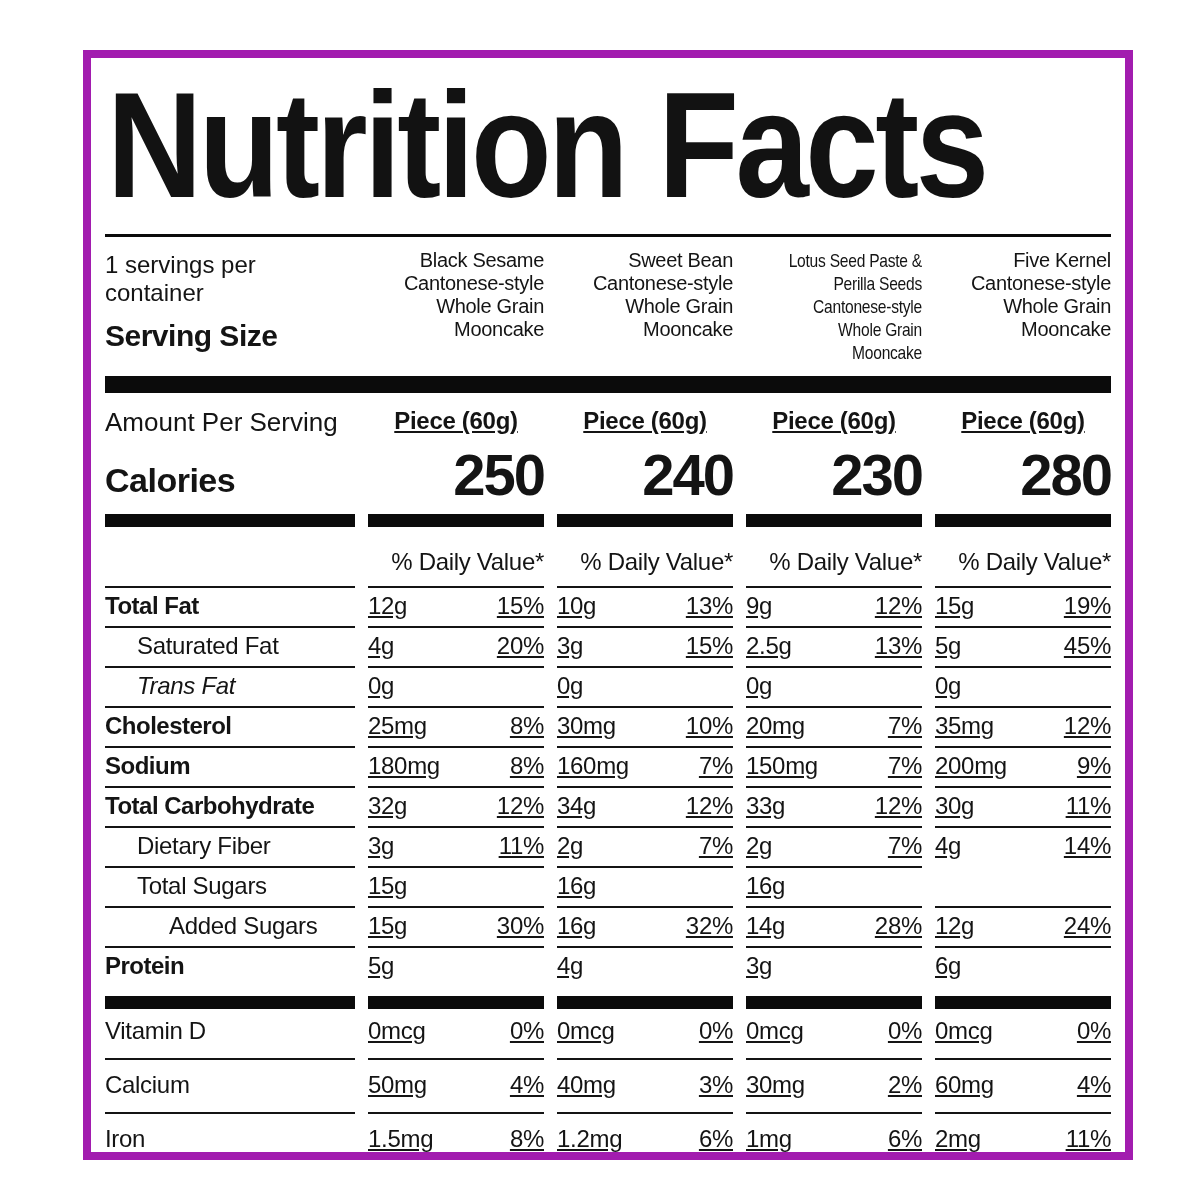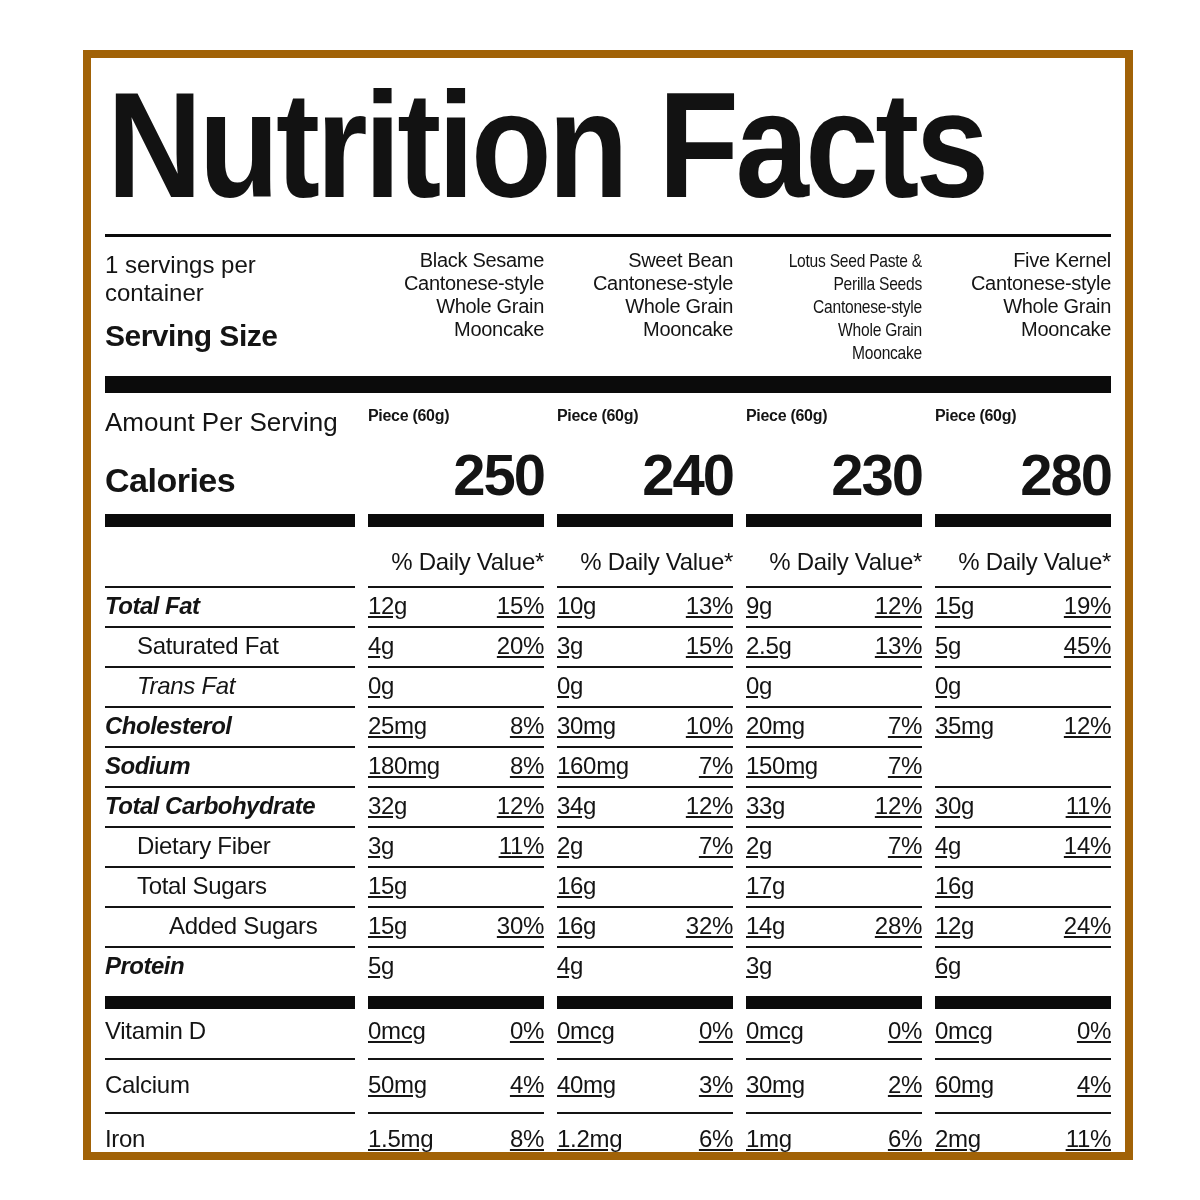--- a/index.html
+++ b/index.html
@@ -11,21 +11,21 @@
     font-family: "Liberation Sans", "DejaVu Sans", sans-serif;
     color: #141414;
   }
   .label-box {
     position: absolute;
     left: 83px;
     top: 50px;
     width: 1050px;
     height: 1110px;
     box-sizing: border-box;
-    border: 8px solid #a16207;
+    border: 8px solid #a21caf;
     background: #ffffff;
     padding: 8px 14px 10px 14px;
     overflow: hidden;
   }
   .cols {
     display: grid;
     grid-template-columns: 250px 176px 176px 176px 176px;
     column-gap: 13px;
   }
   
@@ -57,21 +57,21 @@
     transform-origin: right center;
     font-size: 19px;
   }
   .thick-bar {
     height: 17px;
     background: #0b0b0b;
     margin: 12px 0 10px 0;
   }
   
   .aps-label { font-size: 26px; padding-top: 4px; }
-  .piece { font-size: 16px; font-weight: bold; text-align: left; padding-top: 4px; letter-spacing: -0.3px; }
+  .piece { font-size: 24px; font-weight: bold; text-align: center; padding-top: 4px; letter-spacing: -0.3px; text-decoration: underline; }
   .calories-row { margin-top: 8px; align-items: end; }
   .calories-label { font-size: 34px; font-weight: bold; letter-spacing: -0.5px; padding-bottom: 4px; }
   .cal-num {
     font-size: 58px;
     font-weight: bold;
     text-align: right;
     line-height: 1.0;
     letter-spacing: -2px;
   }
   .bar-row { margin-top: 10px; }
@@ -82,21 +82,21 @@
   .dv-row .lbl-empty { }
   
   .nrow .cell {
     border-top: 2px solid #141414;
     padding: 4px 0 6px 0;
     font-size: 24px;
     letter-spacing: -0.3px;
   }
   .nrow .val { display: flex; justify-content: space-between; text-decoration: underline; }
   .row-label { display: inline-block; }
-  .row-label.bold { font-weight: bold; letter-spacing: -0.5px; font-style: italic; }
+  .row-label.bold { font-weight: bold; letter-spacing: -0.5px; }
   .row-label.indent { padding-left: 32px; }
   .row-label.indent2 { padding-left: 64px; }
   .row-label.italic { font-style: italic; }
   
   .micro .nrow .cell { padding: 11px 0 13px 0; }
   .micro .nrow:first-child .cell { border-top: none; padding-top: 8px; }
 </style>
 </head>
 <body>
 
@@ -272,20 +272,24 @@
       <span class="dv">8%</span>
     </div>
     <div class="cell val">
       <span class="amt">160mg</span>
       <span class="dv">7%</span>
     </div>
     <div class="cell val">
       <span class="amt">150mg</span>
       <span class="dv">7%</span>
     </div>
+    <div class="cell val">
+      <span class="amt">200mg</span>
+      <span class="dv">9%</span>
+    </div>
   </div>
 
   <div class="cols nrow">
     <div class="cell lbl">
       <span class="row-label bold">Total Carbohydrate</span>
     </div>
     <div class="cell val">
       <span class="amt">32g</span>
       <span class="dv">12%</span>
     </div>
@@ -331,24 +335,20 @@
     </div>
     <div class="cell val">
       <span class="amt">15g</span>
       <span class="dv"></span>
     </div>
     <div class="cell val">
       <span class="amt">16g</span>
       <span class="dv"></span>
     </div>
     <div class="cell val">
-      <span class="amt">17g</span>
-      <span class="dv"></span>
-    </div>
-    <div class="cell val">
       <span class="amt">16g</span>
       <span class="dv"></span>
     </div>
   </div>
 
   <div class="cols nrow">
     <div class="cell lbl">
       <span class="row-label indent2">Added Sugars</span>
     </div>
     <div class="cell val">

